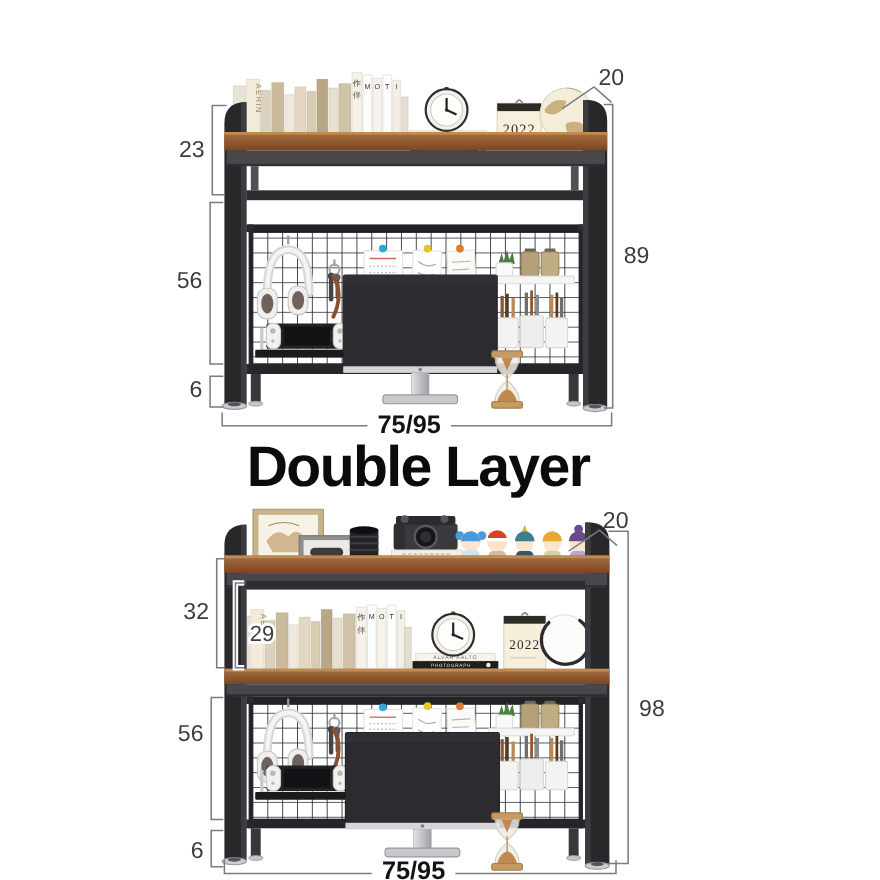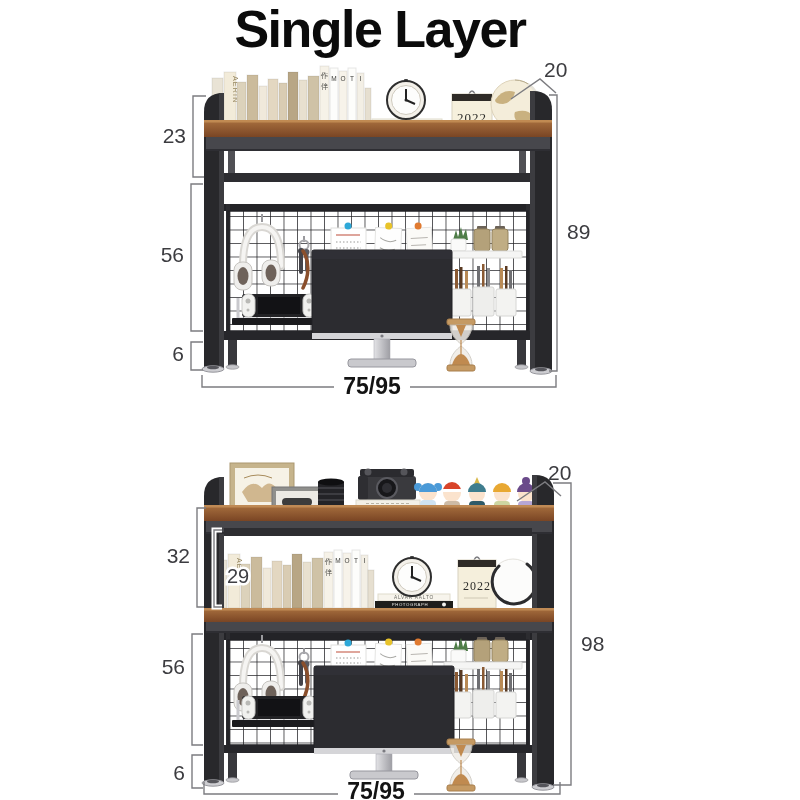--- a/index.html
+++ b/index.html
@@ -11,21 +11,21 @@
   .dim{fill:#3c3c40;font-size:21px;}
   .dimsm{fill:#3f3f43;font-size:20px;}
   .wlabel{fill:#131313;font-size:23px;font-weight:700;}
   .dimline{stroke:#7c7c80;stroke-width:1.4;fill:none;}
 </style>
 </head>
 <body>
 
 <div class="canvas">
 
-  <div class="title" style="top:2px">Single Layer</div>
+  <div class="title" style="top:398px">Double Layer</div>
 
   <svg style="left:160px;top:50px;width:480px;height:352px" viewBox="160 50 480 352">
     <defs>
       <pattern id="mesh1" width="13.5" height="13.5" patternUnits="userSpaceOnUse">
         <path d="M13.5 0 H0 V13.5" fill="none" stroke="#232327" stroke-width="1.5"></path>
       </pattern>
       <linearGradient id="wood1" x1="0" y1="0" x2="0" y2="1">
         <stop offset="0" stop-color="#a8703f"></stop>
           <stop offset="1" stop-color="#7a4524"></stop>
       </linearGradient>

